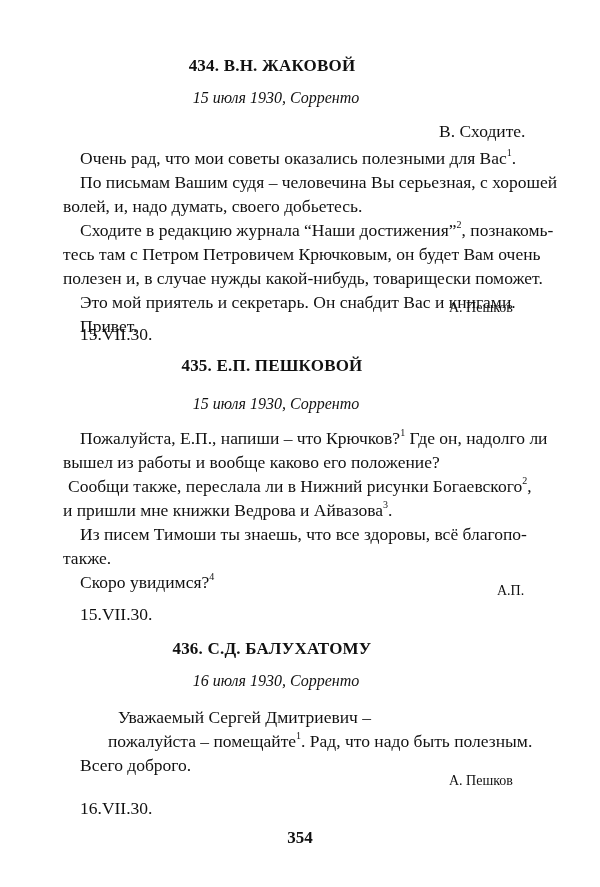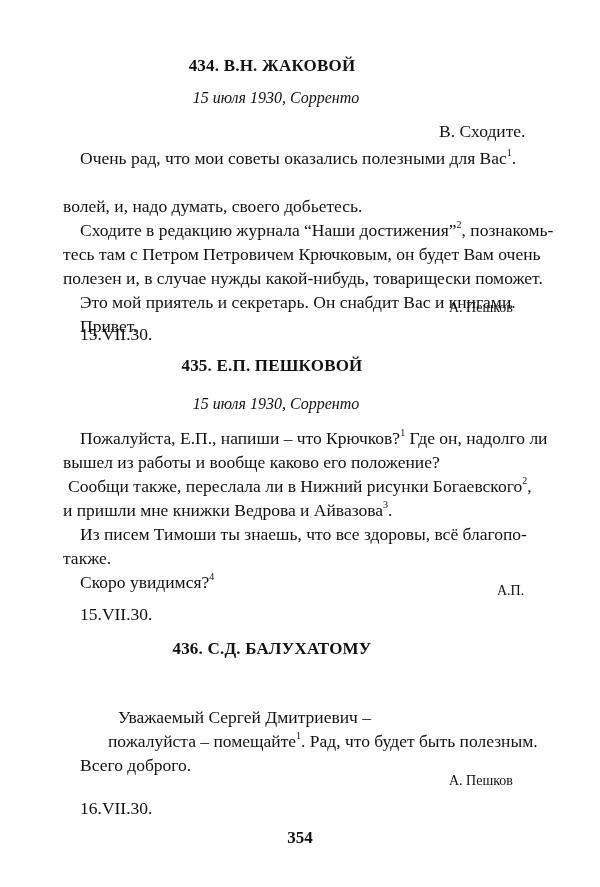--- a/index.html
+++ b/index.html
@@ -20,20 +20,21 @@
 </head>
 <body>
 
 <div class="page">
 
   <div class="heading" style="top:56px">434. В.Н. ЖАКОВОЙ</div>
   <div class="date" style="top:89px">15 июля 1930, Сорренто</div>
   <div class="right" style="top:121px; left:439px">В. Сходите.</div>
 
   <div class="line" style="top:150px; left:80px"><span>Очень рад, что мои советы оказались полезными для Вас</span><sup>1</sup><span>.</span></div>
+  <div class="line" style="top:174px; left:80px">По письмам Вашим судя – человечина Вы серьезная, с хорошей</div>
   <div class="line" style="top:198px; left:63px">волей, и, надо думать, своего добьетесь.</div>
   <div class="line" style="top:222px; left:80px"><span>Сходите в редакцию журнала “Наши достижения”</span><sup>2</sup><span>, познакомь-</span></div>
   <div class="line" style="top:246px; left:63px">тесь там с Петром Петровичем Крючковым, он будет Вам очень</div>
   <div class="line" style="top:270px; left:63px">полезен и, в случае нужды какой-нибудь, товарищески поможет.</div>
   <div class="line" style="top:294px; left:80px">Это мой приятель и секретарь. Он снабдит Вас и книгами.</div>
   <div class="line" style="top:318px; left:80px">Привет.</div>
   <div class="sig" style="top:300px; left:449px">А. Пешков</div>
   <div class="line" style="top:326px; left:80px">15.VII.30.</div>
 
   <div class="heading" style="top:356px">435. Е.П. ПЕШКОВОЙ</div>
@@ -44,21 +45,22 @@
   <div class="line" style="top:478px; left:68px"><span>Сообщи также, переслала ли в Нижний рисунки Богаевского</span><sup>2</sup><span>,</span></div>
   <div class="line" style="top:502px; left:63px"><span>и пришли мне книжки Ведрова и Айвазова</span><sup>3</sup><span>.</span></div>
   <div class="line" style="top:526px; left:80px">Из писем Тимоши ты знаешь, что все здоровы, всё благопо-</div>
   <div class="line" style="top:550px; left:63px">также.</div>
   <div class="line" style="top:574px; left:80px"><span>Скоро увидимся?</span><sup>4</sup></div>
 
   <div class="sig" style="top:583px; left:497px">А.П.</div>
   <div class="line" style="top:606px; left:80px">15.VII.30.</div>
 
   <div class="heading" style="top:639px">436. С.Д. БАЛУХАТОМУ</div>
+  <div class="date" style="top:672px">16 июля 1930, Сорренто</div>
 
   <div class="line" style="top:709px; left:118px">Уважаемый Сергей Дмитриевич –</div>
-  <div class="line" style="top:733px; left:108px"><span>пожалуйста – помещайте</span><sup>1</sup><span>. Рад, что будет быть полезным.</span></div>
+  <div class="line" style="top:733px; left:108px"><span>пожалуйста – помещайте</span><sup>1</sup><span>. Рад, что надо быть полезным.</span></div>
   <div class="line" style="top:757px; left:80px">Всего доброго.</div>
   <div class="sig" style="top:773px; left:449px">А. Пешков</div>
   <div class="line" style="top:800px; left:80px">16.VII.30.</div>
 
   <div class="pagenum" style="top:828px">354</div>
 </div>
 
 </body></html>

